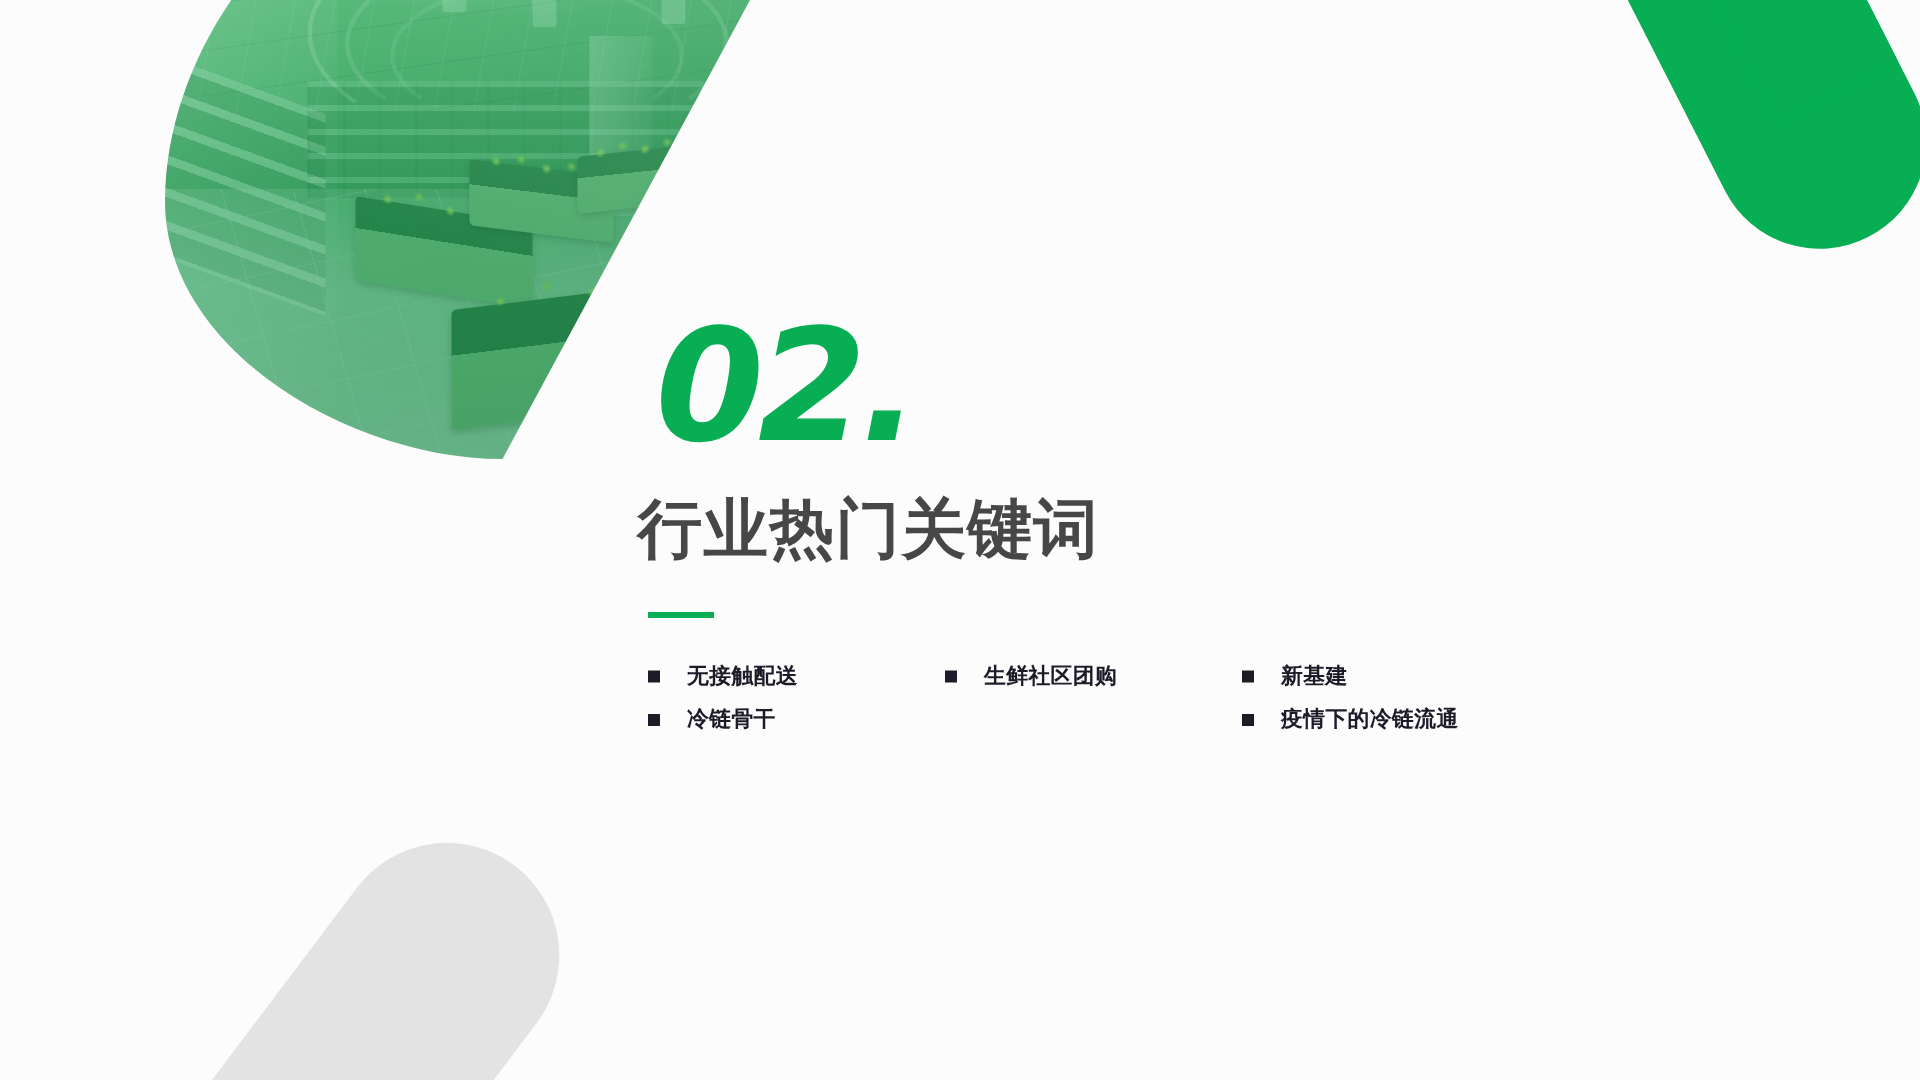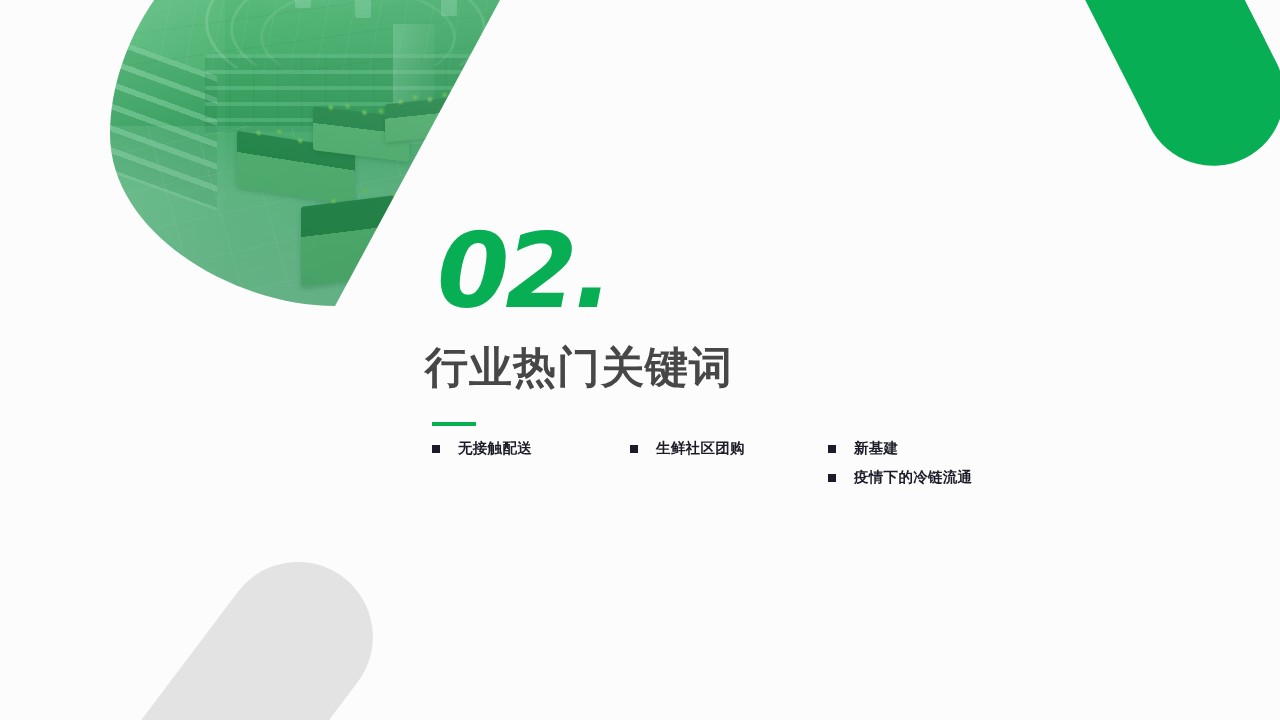--- a/index.html
+++ b/index.html
@@ -200,21 +200,21 @@
   .photo-tint2 {
     position: absolute;
     inset: 0;
     background: linear-gradient(200deg, rgba(170,232,190,.40) 0%, rgba(70,185,118,.18) 60%, rgba(40,150,90,.20) 100%);
   }
 
   
   .content {
     position: absolute;
     left: 425px;
-    top: 219px;
+    top: 205px;
     width: 820px;
   }
 
   .section-number {
     font-family: "DejaVu Sans", "Liberation Sans", sans-serif;
     font-size: 104px;
     font-weight: 900;
     font-style: italic;
     color: #07ae53;
     line-height: 1;
@@ -237,21 +237,21 @@
   .title-rule {
     margin-top: 32px;
     margin-left: 7px;
     width: 44px;
     height: 4px;
     background: #07ae53;
   }
 
   
   .keyword-columns {
-    margin-top: 8px;
+    margin-top: 24px;
     margin-left: 7px;
     display: flex;
     align-items: flex-start;
   }
   .keyword-column {
     display: flex;
     flex-direction: column;
   }
   .keyword-column.c1 { width: 198px; }
   .keyword-column.c2 { width: 198px; }
@@ -322,20 +322,24 @@
 
     <div class="title-rule"></div>
 
     <div class="keyword-columns">
 
       <div class="keyword-column c1">
         <div class="keyword-item">
           <span class="bullet-square"></span>
           <span class="keyword-label">无接触配送</span>
         </div>
+        <div class="keyword-item">
+          <span class="bullet-square"></span>
+          <span class="keyword-label">冷链骨干</span>
+        </div>
       </div>
 
       <div class="keyword-column c2">
         <div class="keyword-item">
           <span class="bullet-square"></span>
           <span class="keyword-label">生鲜社区团购</span>
         </div>
       </div>
 
       <div class="keyword-column c3">

